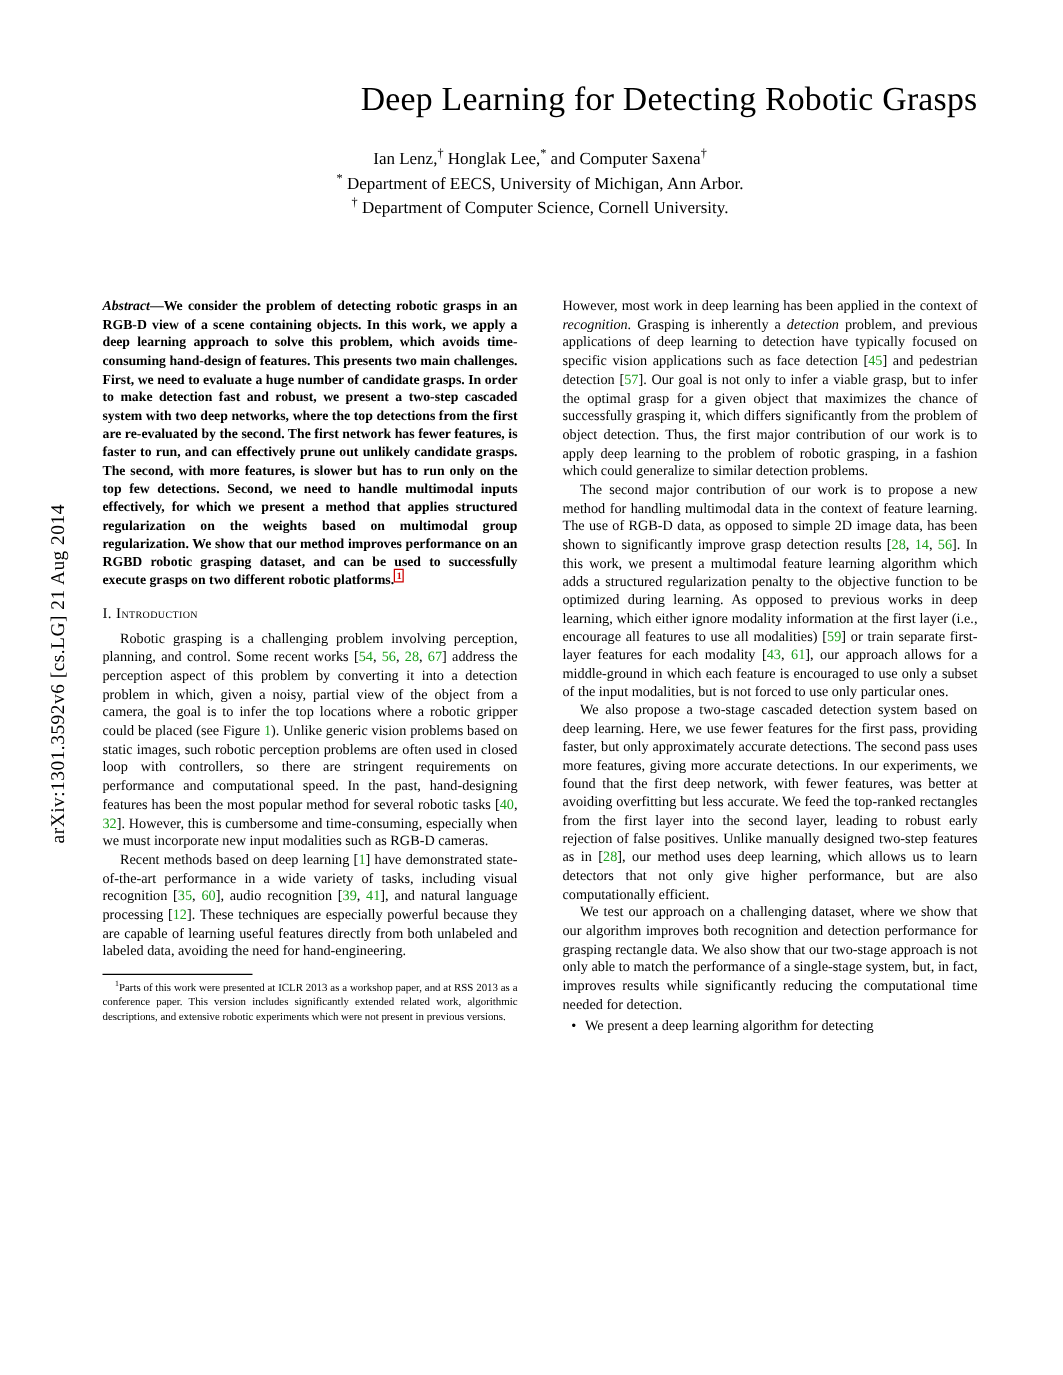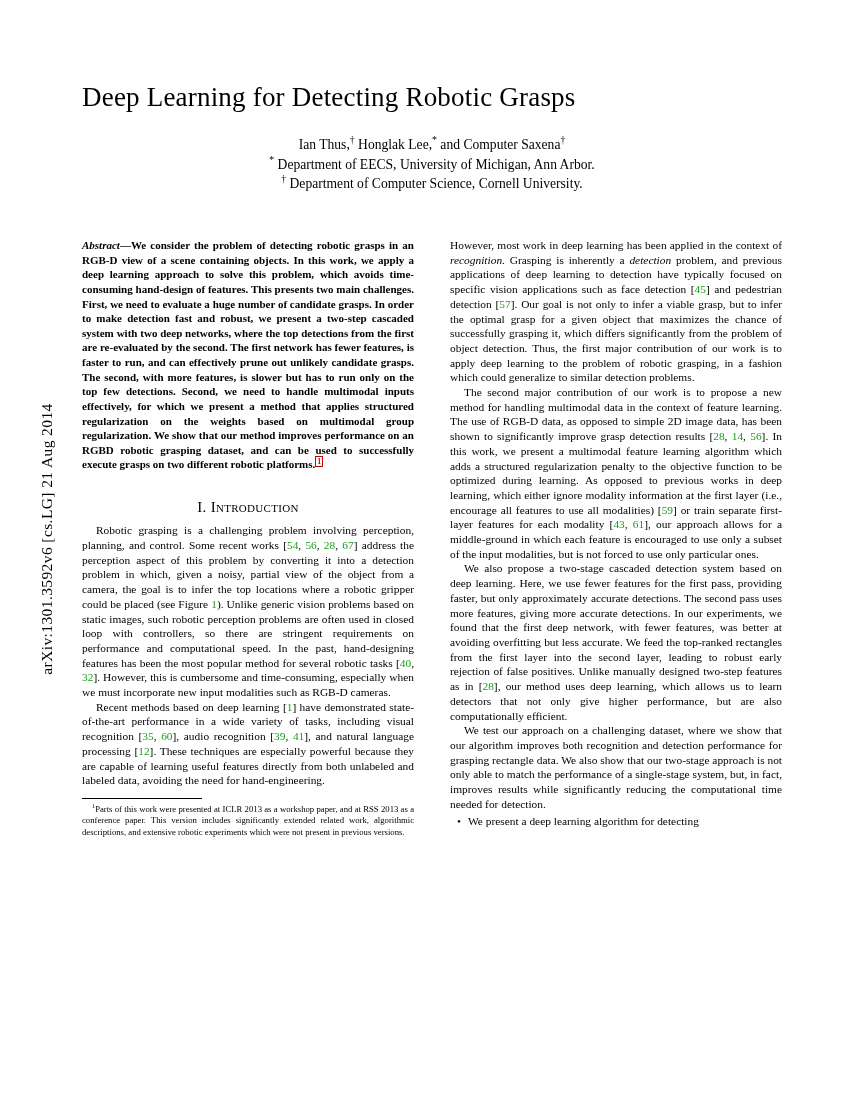--- a/index.html
+++ b/index.html
@@ -36,22 +36,22 @@
     white-space: nowrap;
   }
   .content {
     position: absolute;
     left: 82px;
     top: 60px;
     width: 700px;
   }
   .title {
     font-size: 27px;
-    text-align: left;
-    margin: 22px 0 22px 0;
+    text-align: right;
+    margin: 4px 0 22px 0;
     font-family: "Liberation Serif", serif;
     letter-spacing: 0.2px;
   }
   .authors {
     text-align: center;
     font-size: 13.6px;
     line-height: 1.45;
   }
   .authors .line {
     display: block;
@@ -82,35 +82,34 @@
   p {
     margin: 0 0 0 0;
     text-indent: 14px;
   }
   p.noindent { text-indent: 0; }
   .abstract {
     font-weight: bold;
     font-size: 11px;
     line-height: 1.33;
     text-align: justify;
-    margin-bottom: 26px;
+    margin-bottom: 11px;
   }
   .abstract .lead {
     font-style: italic;
   }
   .keywords {
     font-size: 11.3px;
     line-height: 1.33;
     text-align: justify;
     margin-bottom: 13px;
   }
   .keywords b { font-weight: bold; }
   .section-head {
-    text-align: center;
-    font-size: 15px;
+    font-size: 12px;
     font-variant: small-caps;
     margin: 6px 0 6px 0;
     letter-spacing: 0.3px;
   }
   .cite {
     color: #1a9e1a;
   }
   .ref {
     color: #1a9e1a;
   }
@@ -155,21 +154,21 @@
 </head>
 <body>
 
 <div class="page">
 
   <div class="arxiv-stamp">arXiv:1301.3592v6  [cs.LG]  21 Aug 2014</div>
 
   <div class="content">
     <div class="title">Deep Learning for Detecting Robotic Grasps</div>
     <div class="authors">
-      <span class="line"><span></span><span>Ian Thus,</span><sup>†</sup><span> Honglak Lee,</span><sup>*</sup><span> and Computer Saxena</span><sup>†</sup></span>
+      <span class="line"><span></span><span>Ian Lenz,</span><sup>†</sup><span> Honglak Lee,</span><sup>*</sup><span> and Computer Saxena</span><sup>†</sup></span>
       <span class="line"><sup>*</sup><span> Department of EECS, University of Michigan, Ann Arbor.</span></span>
       <span class="line"><sup>†</sup><span> Department of Computer Science, Cornell University.</span></span>
     </div>
   </div>
 
   <div class="columns">
 
     <div class="col left">
 
       <div class="abstract"><span class="lead">Abstract</span><span>—</span><span>We consider the problem of detecting robotic grasps in an RGB-D view of a scene containing objects. In this work, we apply a deep learning approach to solve this problem, which avoids time-consuming hand-design of features. This presents two main challenges. First, we need to evaluate a huge number of candidate grasps. In order to make detection fast and robust, we present a two-step cascaded system with two deep networks, where the top detections from the first are re-evaluated by the second. The first network has fewer features, is faster to run, and can effectively prune out unlikely candidate grasps. The second, with more features, is slower but has to run only on the top few detections. Second, we need to handle multimodal inputs effectively, for which we present a method that applies structured regularization on the weights based on multimodal group regularization. We show that our method improves performance on an RGBD robotic grasping dataset, and can be used to successfully execute grasps on two different robotic platforms.</span><span class="fn-marker">1</span></div>

